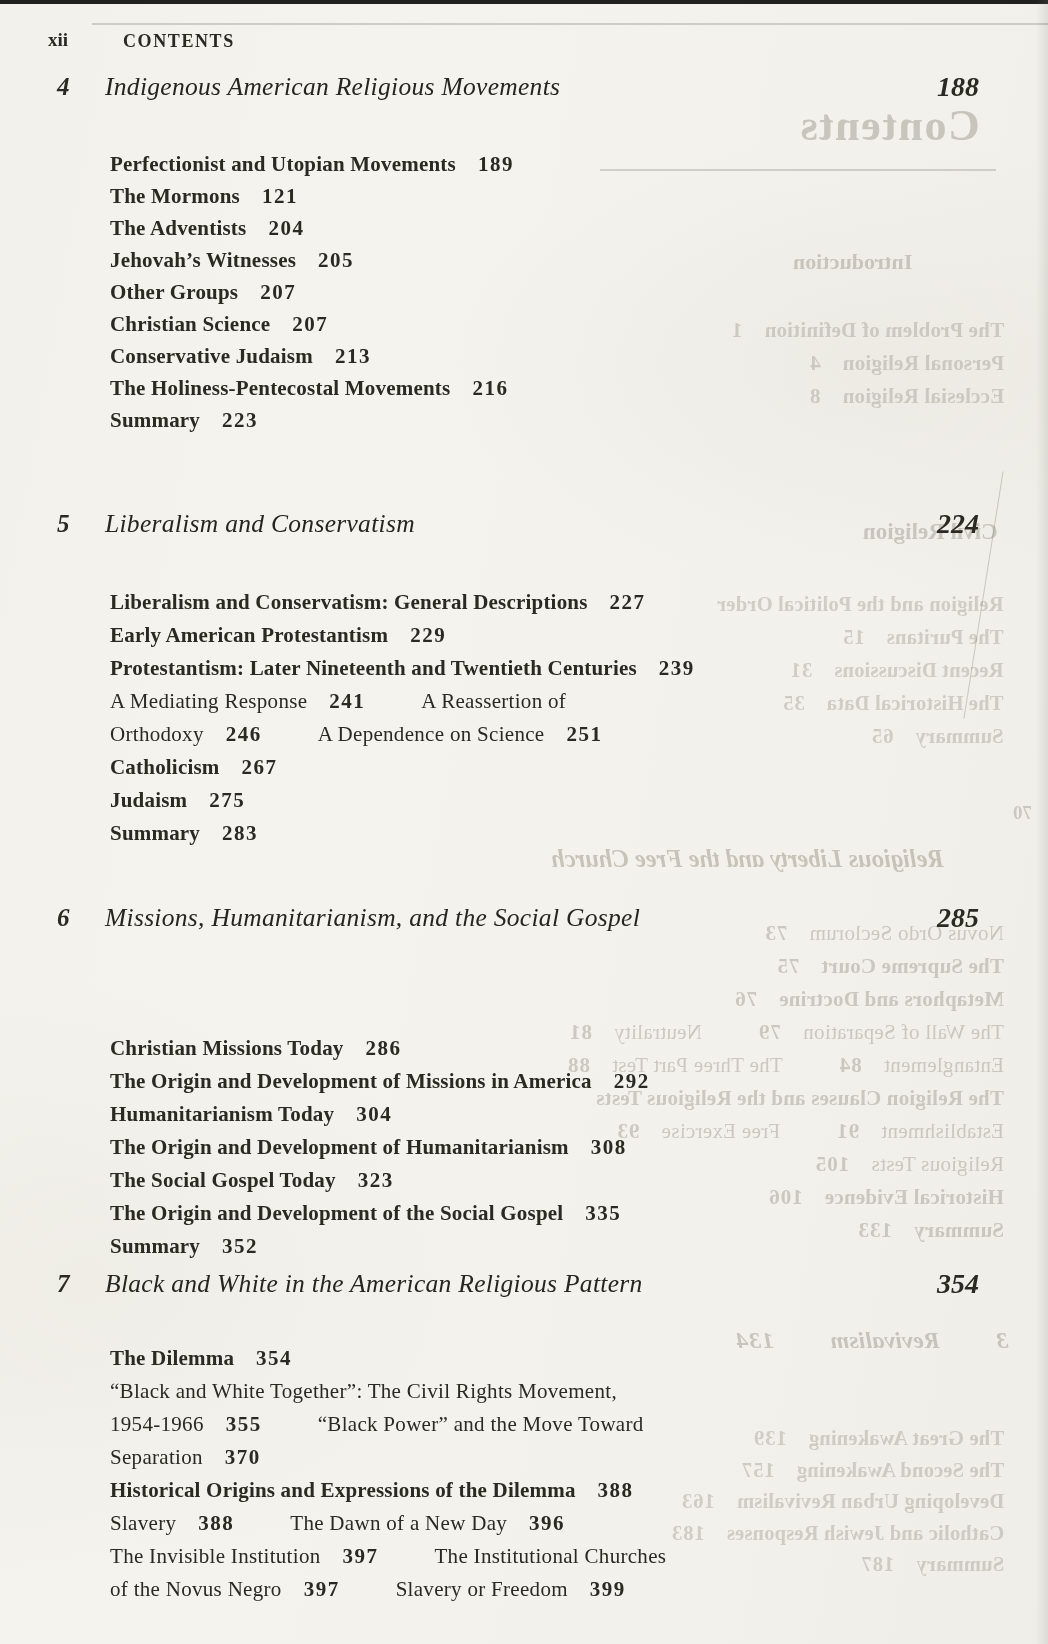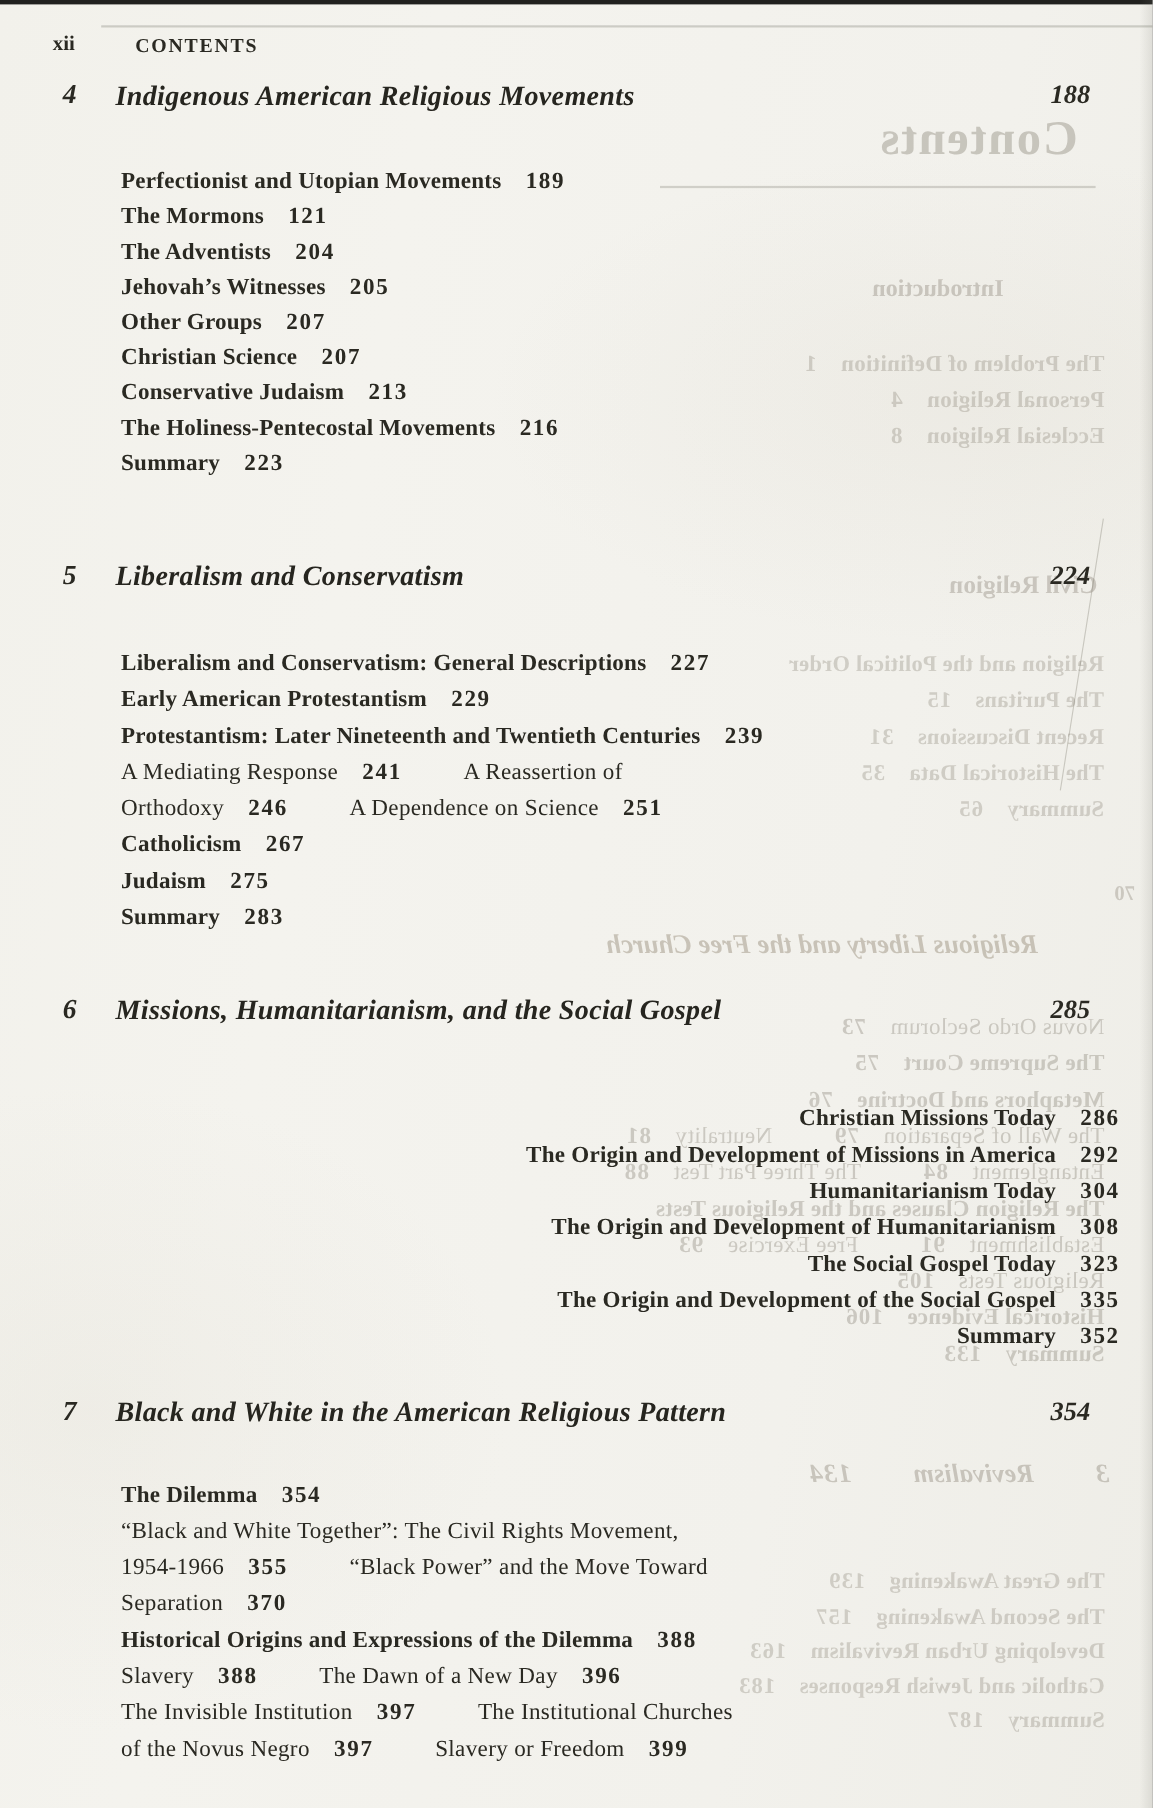--- a/index.html
+++ b/index.html
@@ -24,33 +24,33 @@
 
   
   .folio{position:absolute;left:48px;top:28px;font-size:19px;font-weight:bold;line-height:24px;}
   .running-title{position:absolute;left:123px;top:29px;font-size:18px;font-weight:bold;
     letter-spacing:1.6px;line-height:24px;}
 
   
   .chapter{position:absolute;inset:0;pointer-events:none;}
   .ch-head{position:absolute;left:0;width:100%;height:36px;}
   .ch-num{position:absolute;left:57px;font-style:italic;font-weight:600;font-size:25px;line-height:34px;}
-  .ch-title{position:absolute;left:105px;font-style:italic;font-weight:bold;font-size:25.5px;
+  .ch-title{position:absolute;left:105px;font-style:italic;font-weight:normal;font-size:25.5px;
     line-height:34px;letter-spacing:.3px;color:#26251f;}
-  .ch-page{position:absolute;right:57px;font-style:italic;font-weight:600;font-size:24px;line-height:34px;}
+  .ch-page{position:absolute;right:69px;font-style:italic;font-weight:600;font-size:28px;line-height:34px;}
   .entries{position:absolute;left:110px;right:30px;font-size:21px;}
   .toc-line{white-space:nowrap;}
   .toc-line .seg-b{font-weight:bold;letter-spacing:.2px;}
   .toc-line .seg-n{font-weight:bold;margin-left:22px;letter-spacing:1.5px;}
   .toc-line .seg-i{font-weight:normal;letter-spacing:.3px;}
   .toc-line .seg-gap{margin-left:56px;}
 
   .ch4 .ch-head{top:70px;}  .ch4 .entries{top:148px;line-height:32px;}
   .ch5 .ch-head{top:507px;} .ch5 .entries{top:586px;line-height:33px;}
-  .ch6 .ch-head{top:901px;} .ch6 .entries{top:1000px;line-height:33px;text-align:right;}
+  .ch6 .ch-head{top:901px;} .ch6 .entries{top:1032px;line-height:33px;}
   .ch7 .ch-head{top:1267px;}.ch7 .entries{top:1342px;line-height:33px;}
 
   
   .bleed{position:absolute;transform:scaleX(-1);font-weight:bold;white-space:nowrap;
     filter:blur(.6px);pointer-events:none;}
   .bleed .toc-line .seg-n{letter-spacing:1px;}
   .g1-title{top:100px;right:68px;font-size:44px;letter-spacing:1.5px;color:rgba(118,110,96,.34);}
   .bleed-rule{position:absolute;top:169px;left:600px;right:52px;height:2px;background:rgba(130,126,116,.30);}
   .g1-intro{top:249px;right:136px;font-size:22px;color:rgba(118,110,96,.32);}
   .g1-lines{top:314px;right:44px;line-height:33px;font-size:21px;color:rgba(118,110,96,.28);}

